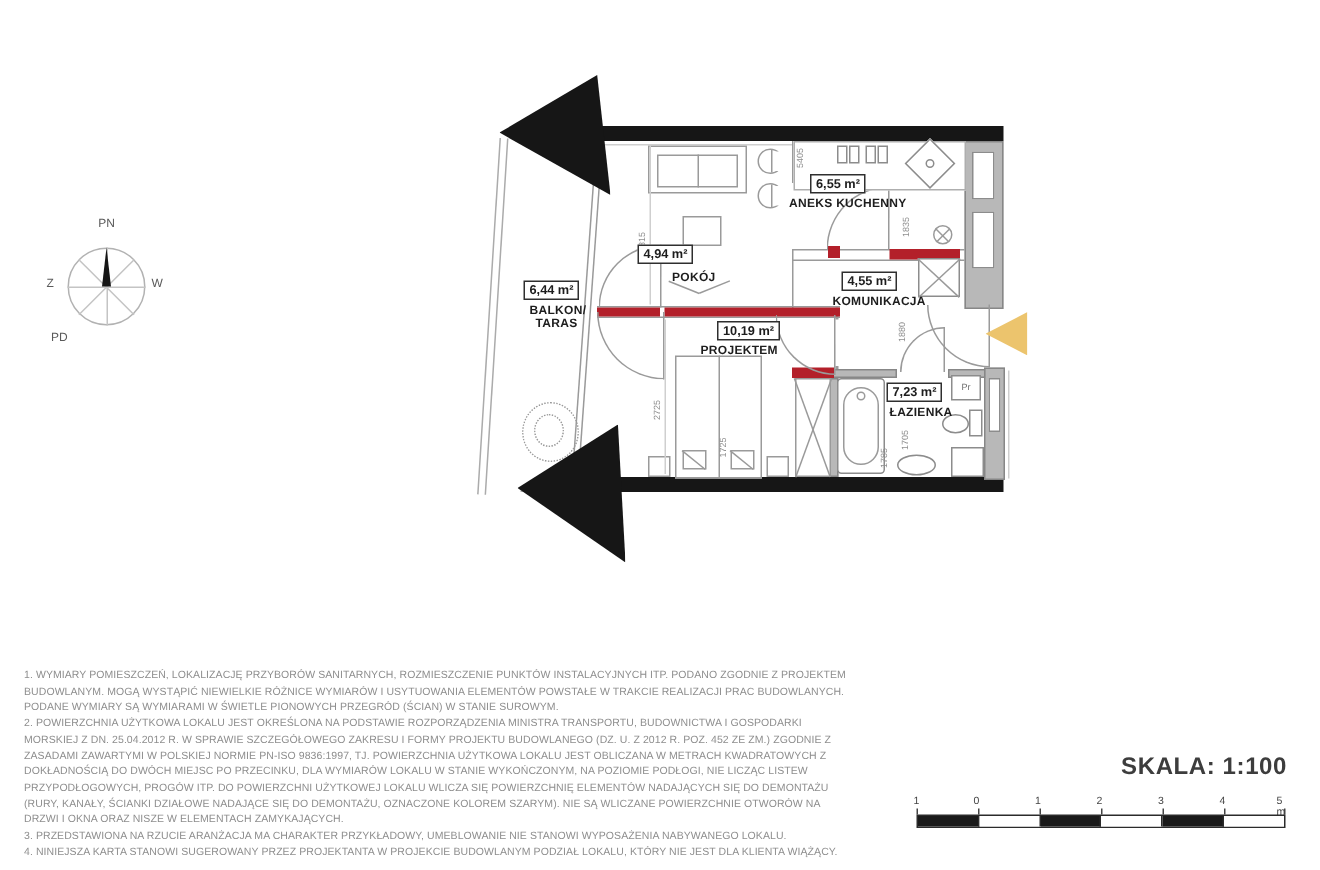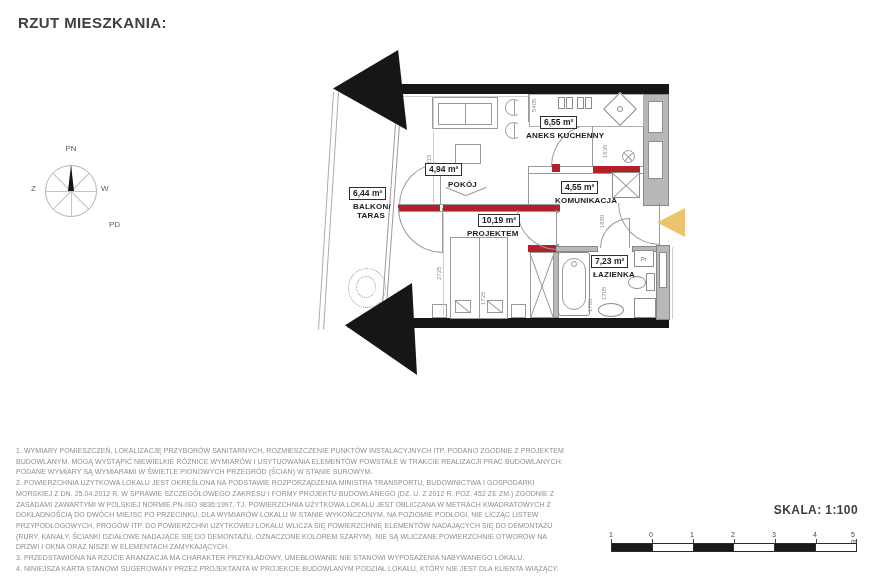--- a/index.html
+++ b/index.html
@@ -19,41 +19,40 @@
   .area-box{position:absolute;background:#fff;border:1px solid #2f2f2f;color:#1d1d1d;
             font-size:8.5px;font-weight:bold;line-height:11px;height:11px;padding:0 3px;white-space:nowrap;}
   .room-name{position:absolute;color:#1d1d1d;font-size:8px;font-weight:bold;letter-spacing:.2px;white-space:nowrap;}
   .dim{position:absolute;color:#8f8f8f;font-size:6px;white-space:nowrap;
        transform:rotate(-90deg);transform-origin:0 0;}
   .tick-label{position:absolute;font-size:7px;color:#444;}
   .tick-mark{position:absolute;width:1px;height:4px;background:#444;}
   #title{position:absolute;left:18px;top:14px;font-size:15px;font-weight:600;color:#404040;letter-spacing:.4px;}
   #notes{position:absolute;left:16px;top:446px;width:554px;}
   #notes p{margin:0;font-size:7px;line-height:10.7px;color:#8e8e8e;letter-spacing:.05px;}
-  #skala{position:absolute;right:22px;top:503px;font-size:12px;font-weight:bold;color:#3d3d3d;letter-spacing:.4px;}
+  #skala{position:absolute;right:22px;top:503px;font-size:16px;font-weight:bold;color:#3d3d3d;letter-spacing:.4px;}
   .seg{flex:1;border-right:1px solid #2b2b2b;}
   .seg:last-child{border-right:none;}
   .compass-label{position:absolute;font-size:8px;color:#5a5a5a;}
 </style>
 </head>
 <body>
 
 <div id="canvas">
 
-  <div id="title">RZUT MIESZKANIA:</div>
 
   <div class="abs" style="left:34px;top:146px;width:74px;height:84px;">
     <div class="abs" style="left:11px;top:19px;width:52px;height:52px;border:1px solid #b2b2b2;border-radius:50%;box-sizing:border-box;"></div>
     <div class="abs" style="left:11px;top:44.5px;width:52px;height:1px;background:#c4c4c4;"></div>
     <div class="abs" style="left:36.5px;top:19px;width:1px;height:52px;background:#c4c4c4;"></div>
     <div class="abs" style="left:11px;top:44.5px;width:52px;height:1px;background:#c4c4c4;transform:rotate(45deg);"></div>
     <div class="abs" style="left:11px;top:44.5px;width:52px;height:1px;background:#c4c4c4;transform:rotate(-45deg);"></div>
     <div class="abs" style="left:33.5px;top:19px;width:0;height:0;border-left:3.5px solid transparent;border-right:3.5px solid transparent;border-bottom:26px solid #161616;"></div>
     <div class="compass-label" style="left:0;top:-2px;width:74px;text-align:center;">PN</div>
-    <div class="compass-label" style="left:12px;top:74px;width:74px;text-align:right;">PD</div>
+    <div class="compass-label" style="left:0;top:74px;width:74px;text-align:left;">PD</div>
     <div class="compass-label" style="left:-3px;top:38px;">Z</div>
     <div class="compass-label" style="left:67px;top:38px;">W</div>
   </div>
 
   <div class="wall-b" style="left:399px;top:84px;width:270px;height:10px;"></div>
   <div class="wall-b" style="left:412px;top:318px;width:257px;height:10px;"></div>
   <div class="lt" style="left:399px;top:96px;width:130px;height:1px;"></div>
 
   <div class="wall-g" style="left:643px;top:94px;width:26px;height:112px;"></div>
   <div class="niche" style="left:648px;top:101px;width:15px;height:32px;"></div>

